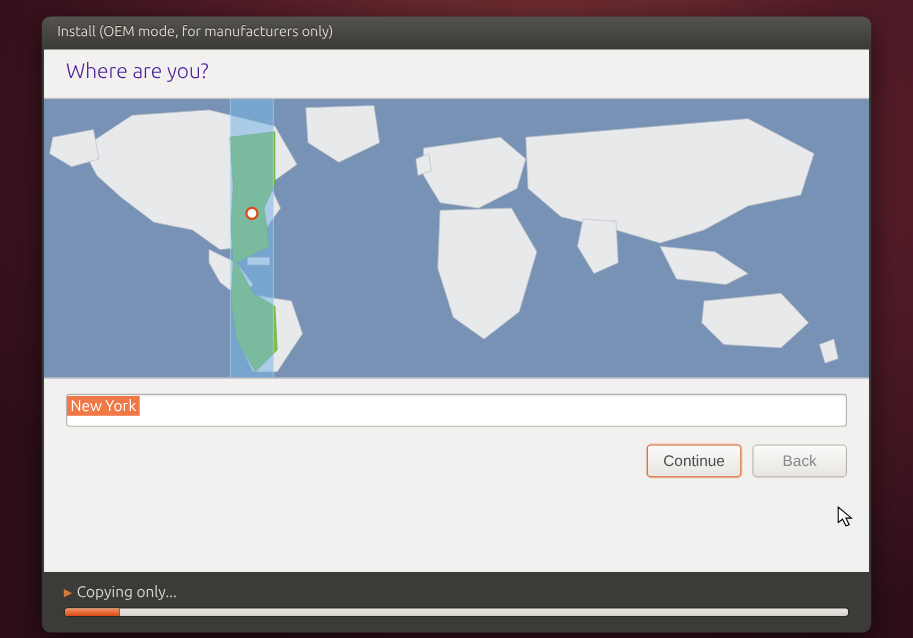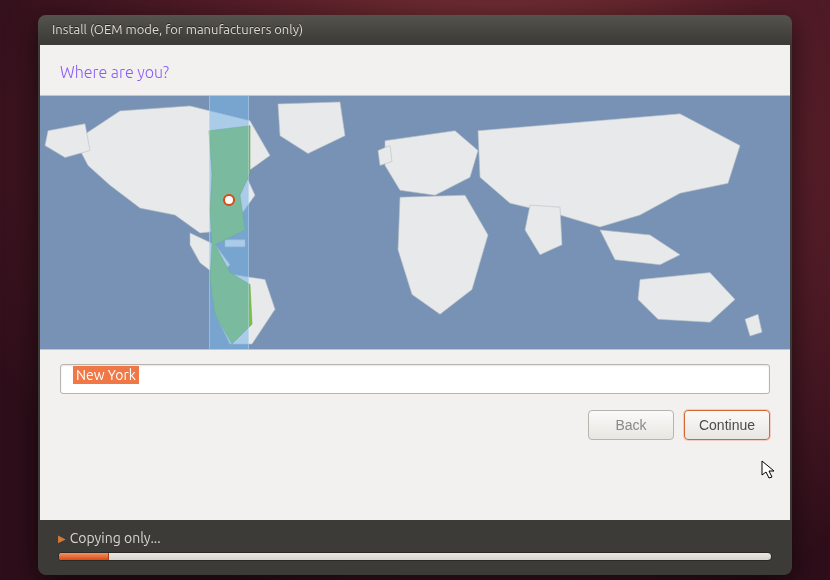--- a/index.html
+++ b/index.html
@@ -31,24 +31,24 @@
     text-shadow: 0 -1px 0 rgba(0,0,0,0.5);
   }
   .content {
     background: #f2f1f0;
     margin: 2px 2px 0 2px;
     height: 475px;
     display: flex;
     flex-direction: column;
   }
   .page-title {
-    font-size: 16px;
+    font-size: 19px;
     font-weight: 300;
-    color: #8b5cf6;
-    padding: 18px 20px 14px 20px;
+    color: #4c1d95;
+    padding: 8px 20px 14px 20px;
   }
   .map {
     position: relative;
     height: 255px;
     background:#7792b5;
     border-top:1px solid #c8c5c0;
     border-bottom:1px solid #c8c5c0;
     overflow:hidden;
   }
   .map svg { display:block; width:100%; height:100%; }
@@ -66,21 +66,21 @@
     background:#fff;
     border-radius:50%;
     transform:translate(-50%,-50%);
   }
   .loc-input-wrap { padding: 14px 20px 0 20px; }
   .loc-input {
     width:100%;
     height:30px;
     border:1px solid #b7b4ad;
     border-radius:3px;
-    padding:2px 12px;
+    padding:2px 0;
     font-size:14px;
     background:#fff;
     box-shadow: inset 0 1px 2px rgba(0,0,0,0.1);
   }
   .loc-input .sel {
     background:#f07746;
     color:#fff;
     padding:1px 3px;
   }
   .button-row {
@@ -189,22 +189,22 @@
       <div class="marker" style="left: 25.2%; top: 41%;"></div>
     </div>
 
     <div class="loc-input-wrap">
       <div class="loc-input">
         <span class="sel">New York</span>
       </div>
     </div>
 
     <div class="button-row">
+      <button class="btn primary">Continue</button>
       <button class="btn" disabled="">Back</button>
-      <button class="btn primary">Continue</button>
     </div>
   </div>
 
   <div class="footer">
     <div class="status-row">
       <span class="tri">▶</span>
       <span>Copying only...</span>
     </div>
     <div class="progress">
       <div class="bar" style="width: 7%;"></div>

